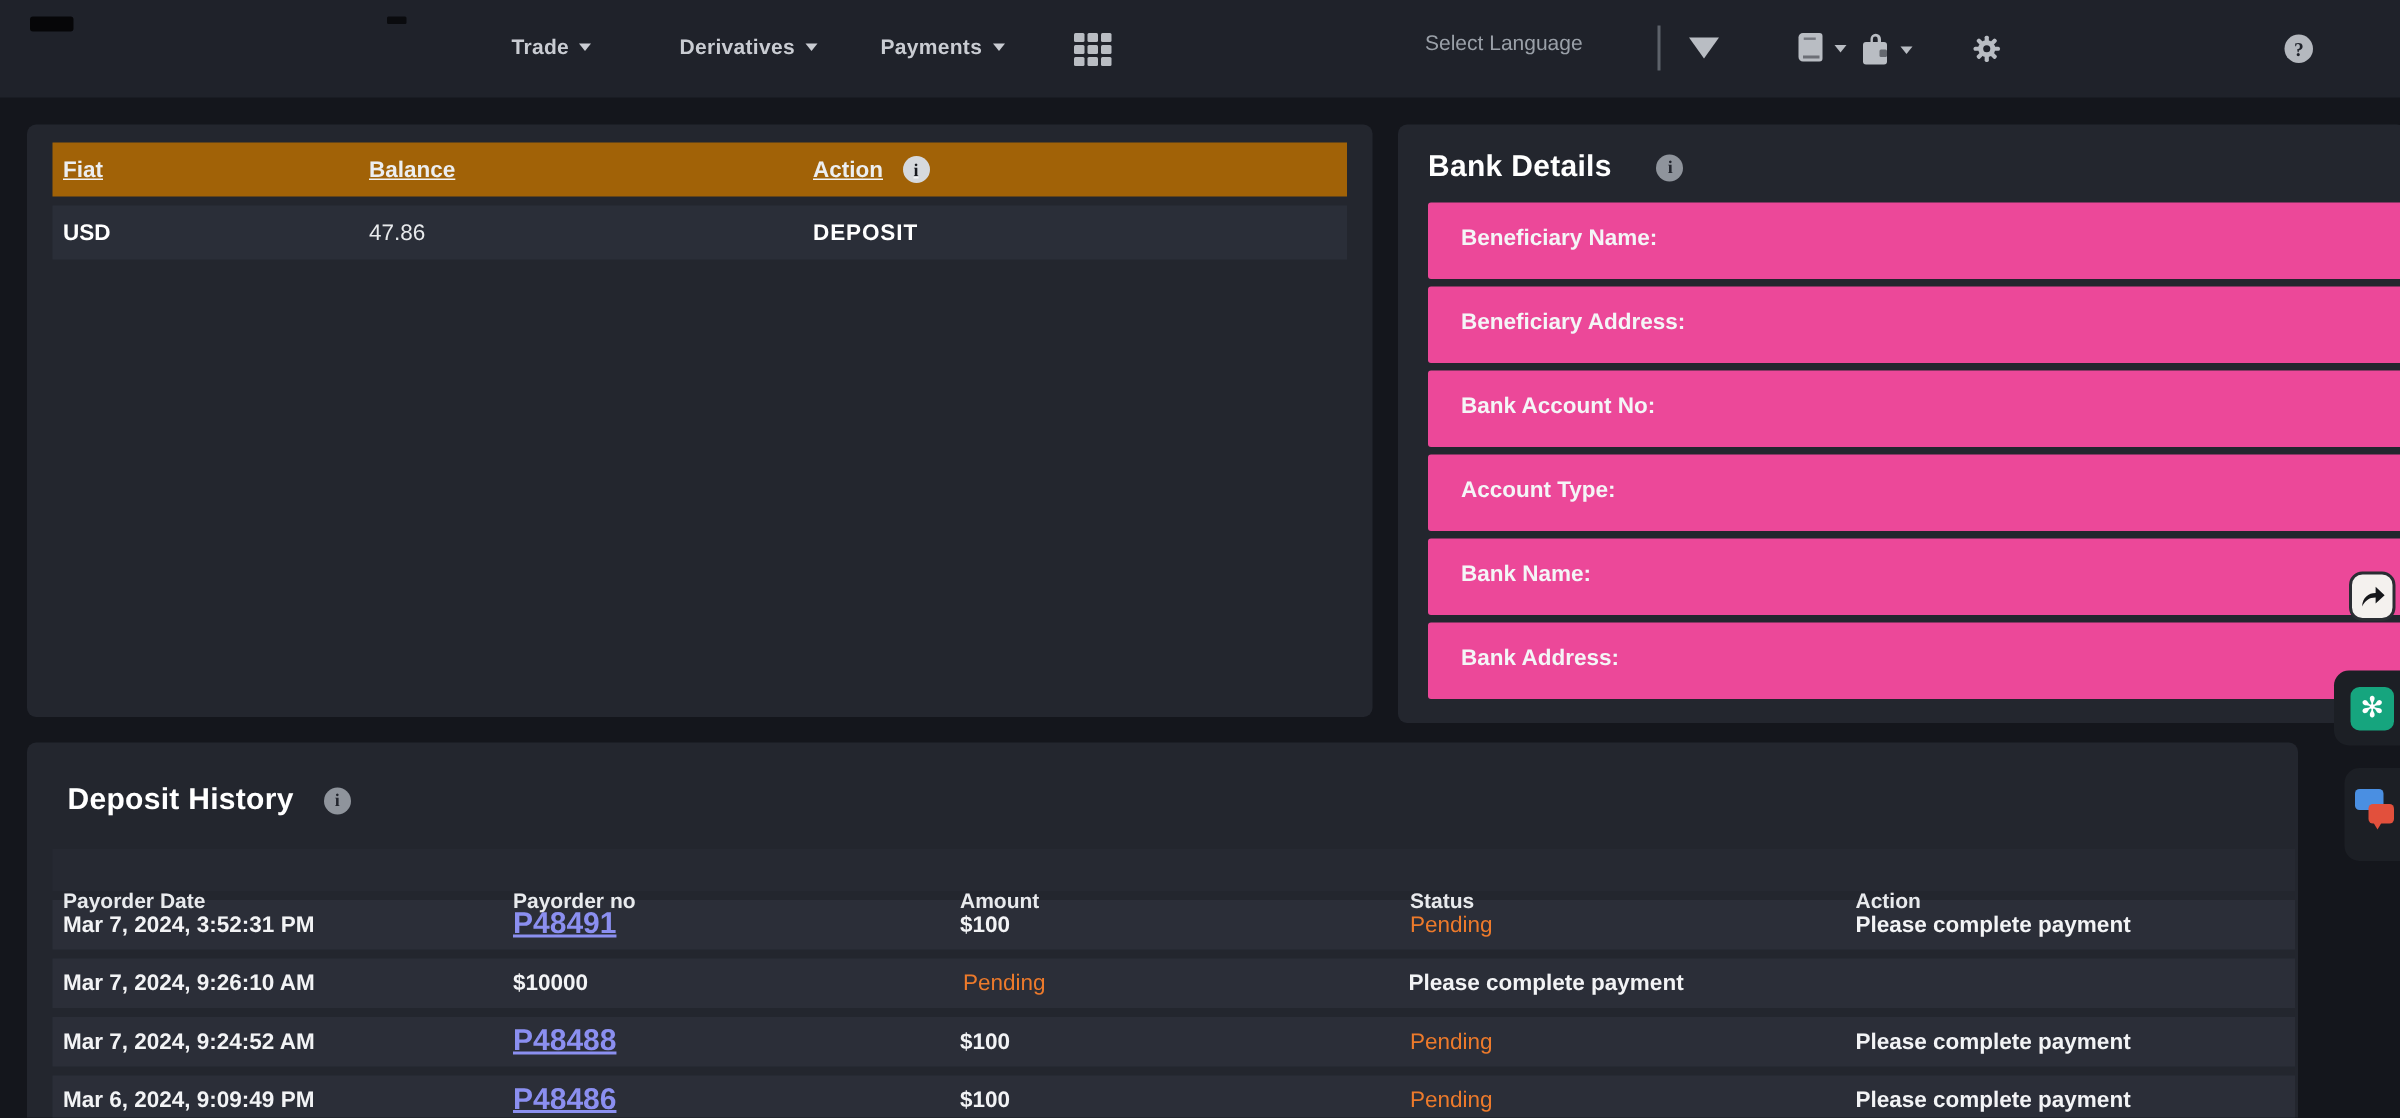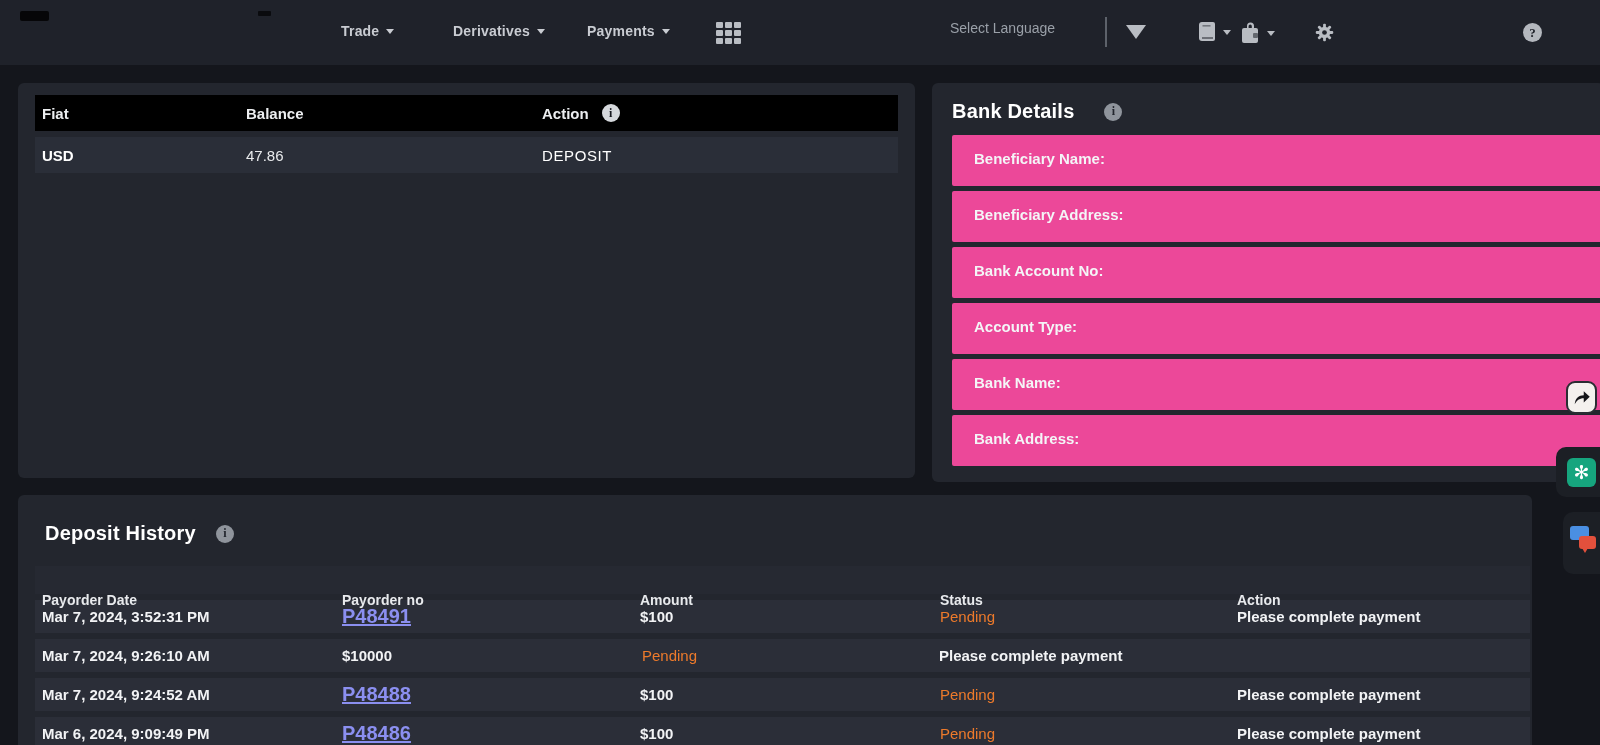--- a/index.html
+++ b/index.html
@@ -62,28 +62,28 @@
     display:inline-flex; width:18px; height:18px; border-radius:50%;
     background:#8f949c; color:#23262e; align-items:center; justify-content:center;
     font-family:"Liberation Serif", serif; font-weight:bold; font-size:12px; cursor:pointer;
     flex:0 0 auto;
   }
   .info-icon.bright { background:#d6d9dd; color:#17191f; }
 
   
   .fiat-table { margin:12px 17px 0 17px; }
   .fiat-row { display:flex; align-items:center; height:36px; background:#2a2e38; padding-left:7px; }
-  .fiat-row.header { margin-bottom:6px; background:#000000; }
+  .fiat-row.header { margin-bottom:6px; background:#a16207;text-decoration:underline; }
   .f-c1 { width:204px; font-size:15px; }
   .f-c2 { width:296px; font-size:15px; }
   .f-c3 { flex:1; font-size:15px; display:flex; align-items:center; gap:13px; }
   .fiat-row.header .f-c1, .fiat-row.header .f-c2, .fiat-row.header .f-c3 { font-weight:700; color:#eceef0; }
   .fiat-cur { font-weight:700; color:#ffffff; }
   .fiat-bal { color:#e8eaec; }
-  .deposit-link { font-weight:400; color:#ffffff; letter-spacing:.6px; cursor:pointer; }
+  .deposit-link { font-weight:700; color:#ffffff; letter-spacing:.6px; cursor:pointer; }
 
   
   .bank-title { margin:17px 0 0 20px; }
   .bank-title .info-icon { margin-left:30px; }
   .bank-fields { margin:12px 2px 0 20px; }
   .bank-field {
     height:51px; background:#ec4899; margin-bottom:5px; border-radius:2px;
     padding:15px 0 0 22px; font-size:15px; font-weight:700; color:#f4f5f7;
   }
 

